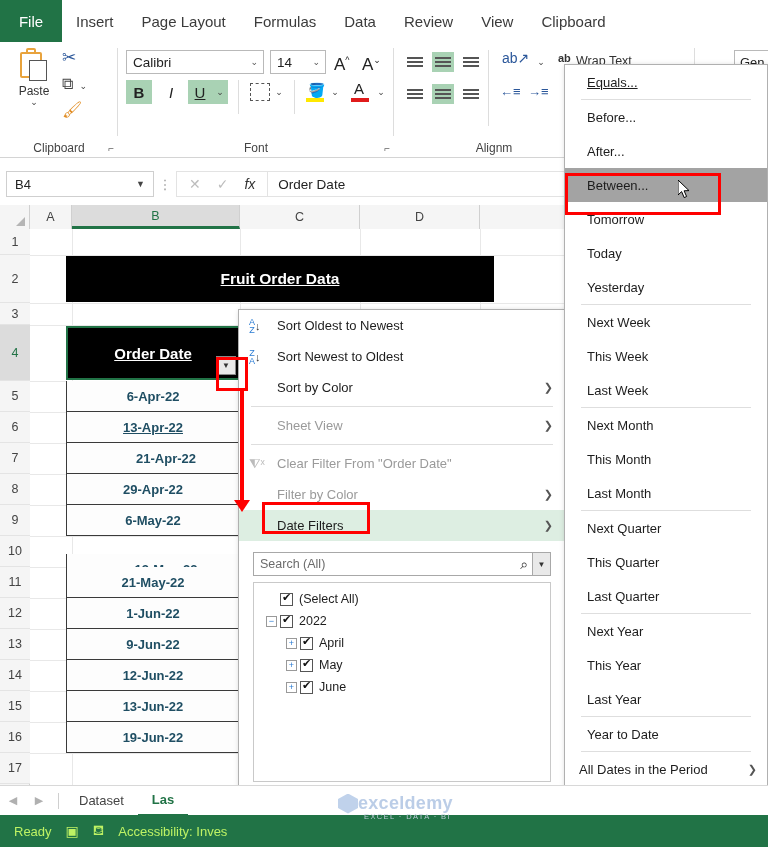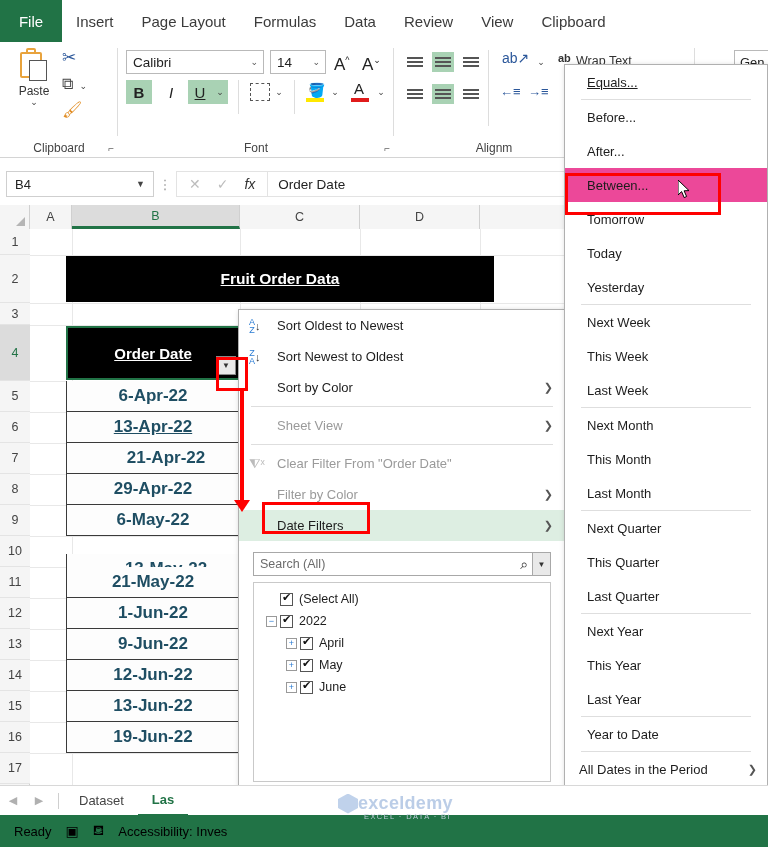--- a/index.html
+++ b/index.html
@@ -200,21 +200,21 @@
   }
   .hdr-cell {
     position: absolute; background: #000000; color: #ffffff;
     display: flex; align-items: center; justify-content: center;
     font-size: 15px; font-weight: bold; text-decoration: underline;
     border: 2px solid #217346;
   }
   .data-cell {
     position: absolute; background: #fdfdfd; color: #1f4e63;
     display: flex; align-items: center; justify-content: center;
-    font-size: 17px; font-weight: bold;
+    font-size: 13px; font-weight: bold;
     border: 1px solid #3a3a3a; border-top: none;
   }
   .filter-btn {
     position: absolute; width: 20px; height: 19px;
     background: #e9e9e9; border: 1px solid #8a8a8a;
     display: flex; align-items: center; justify-content: center;
     font-size: 8px; color: #333;
   }
 
   
@@ -317,21 +317,21 @@
   .stab {
     padding: 0 14px; height: 30px; display: flex; align-items: center;
     font-size: 13px; color: #444;
   }
   .stab.active {
     color: #217346; font-weight: bold; border-bottom: 2px solid #217346;
     background: #fff;
   }
   .statusbar {
     position: absolute; left: 0; top: 815px; width: 768px; height: 32px;
-    background: #217346; color: #000000; display: flex; align-items: center;
+    background: #217346; color: #bef264; display: flex; align-items: center;
     font-size: 13px; padding-left: 14px; gap: 14px;
   }
 
   
   .watermark {
     position: absolute; left: 338px; top: 793px;
     display: flex; align-items: center; 
     color: #b8cbe6; opacity: .95; pointer-events: none;
   }
   .wm-logo {
@@ -657,21 +657,21 @@
     <div class="dm-item">
       <span class="u">Equals...</span>
     </div>
     <div class="dm-sep"></div>
     <div class="dm-item">
       <span>Before...</span>
     </div>
     <div class="dm-item">
       <span>After...</span>
     </div>
-    <div class="dm-item hl" style="background:#ec4899;">
+    <div class="dm-item hl" style="background:#a3a3a3;">
       <span>Between...</span>
     </div>
     <div class="dm-item">
       <span>Tomorrow</span>
     </div>
     <div class="dm-item">
       <span>Today</span>
     </div>
     <div class="dm-item">
       <span>Yesterday</span>

